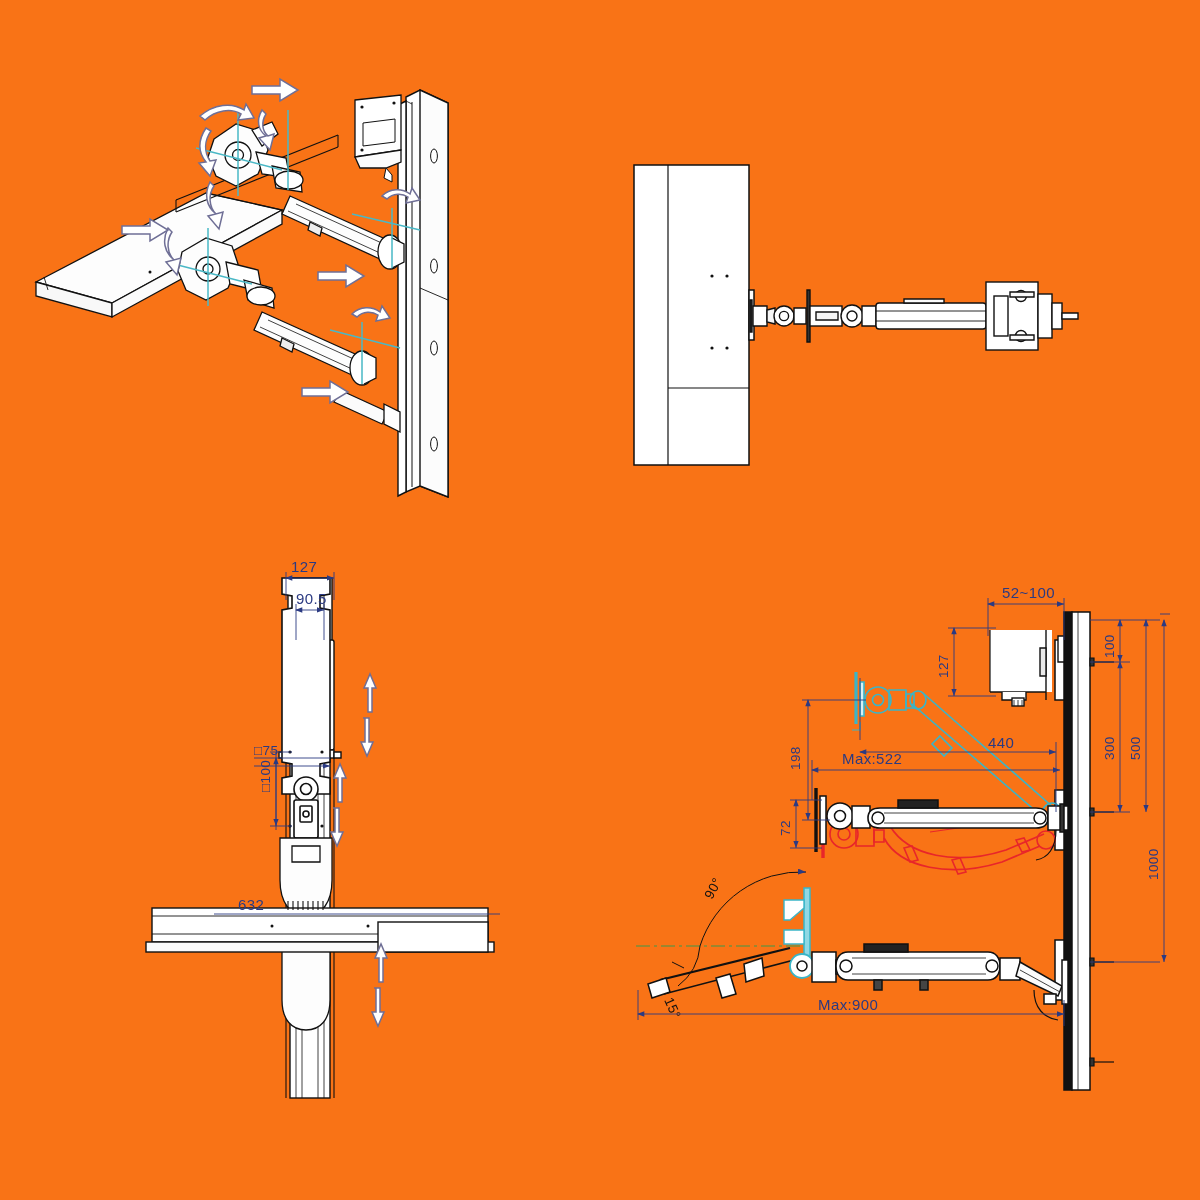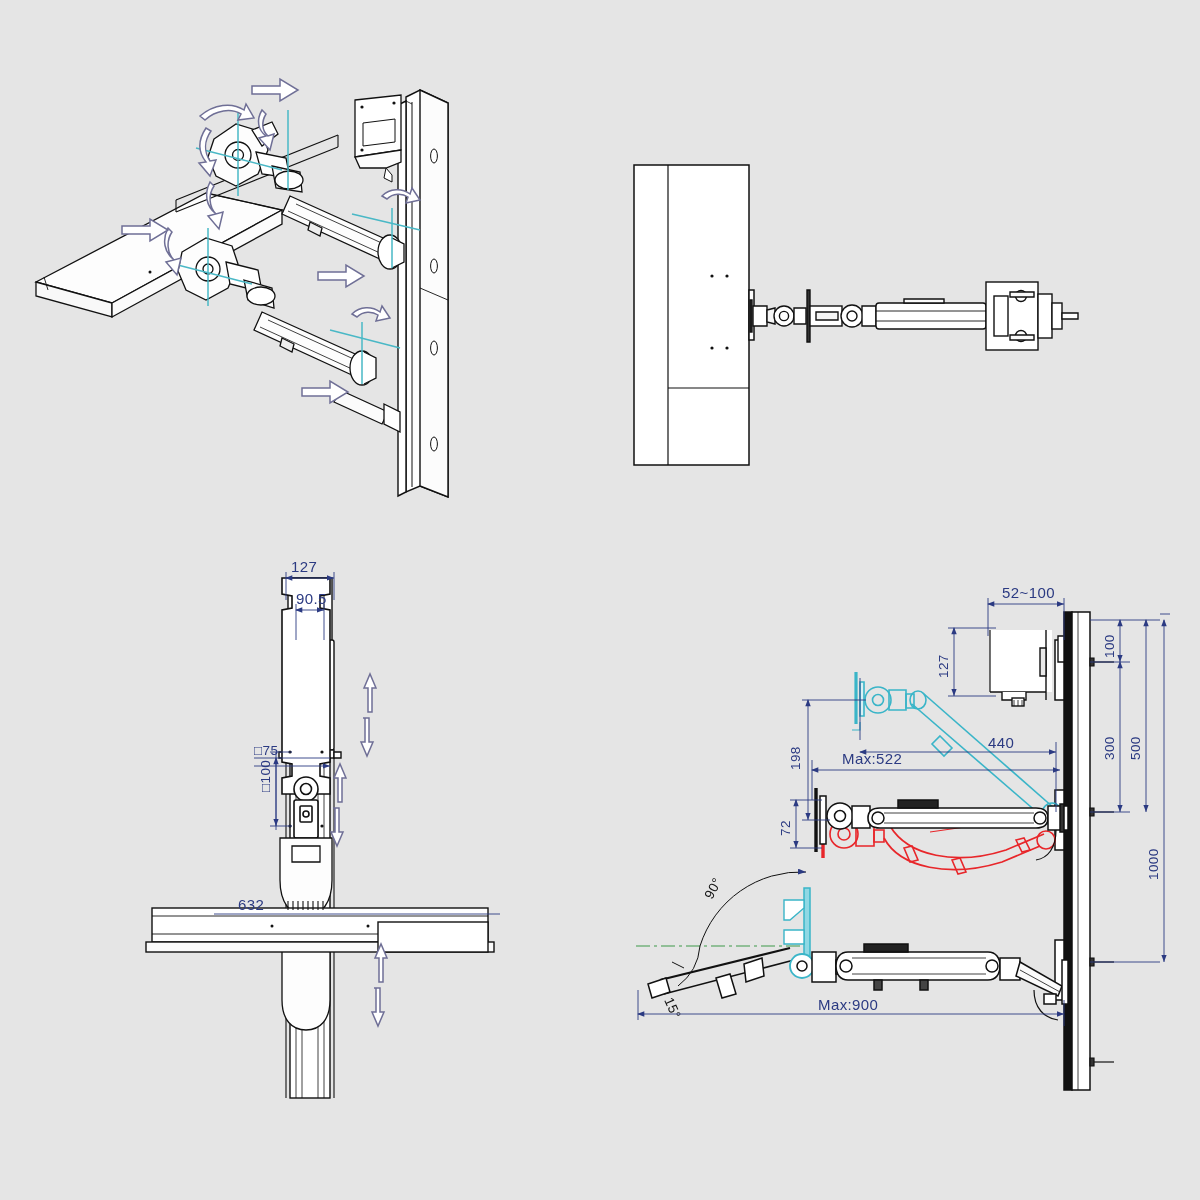--- a/index.html
+++ b/index.html
@@ -1,21 +1,21 @@
 <!DOCTYPE html>
 <html><head>
 <meta charset="utf-8">
 <title>Monitor Arm Technical Drawing</title>
 <style>
   html,body{margin:0;padding:0;background:#ffffff;}
   body{
     width:1200px;height:1200px;overflow:hidden;
     font-family:"Liberation Sans","DejaVu Sans",sans-serif;
   }
-  #sheet{position:relative;width:1200px;height:1200px;background:#e5e5e5;}
+  #sheet{position:relative;width:1200px;height:1200px;background:#f97316;}
   #sheet svg{position:absolute;left:0;top:0;}
   .dimtxt{
     font-family:"Liberation Sans","DejaVu Sans",sans-serif;
     font-size:15px;fill:#2b3a82;letter-spacing:.4px;
   }
   .dimtxt.sm{font-size:13.5px;}
   .dimtxt.bk{fill:#111111;}
 </style>
 </head>
 <body>

